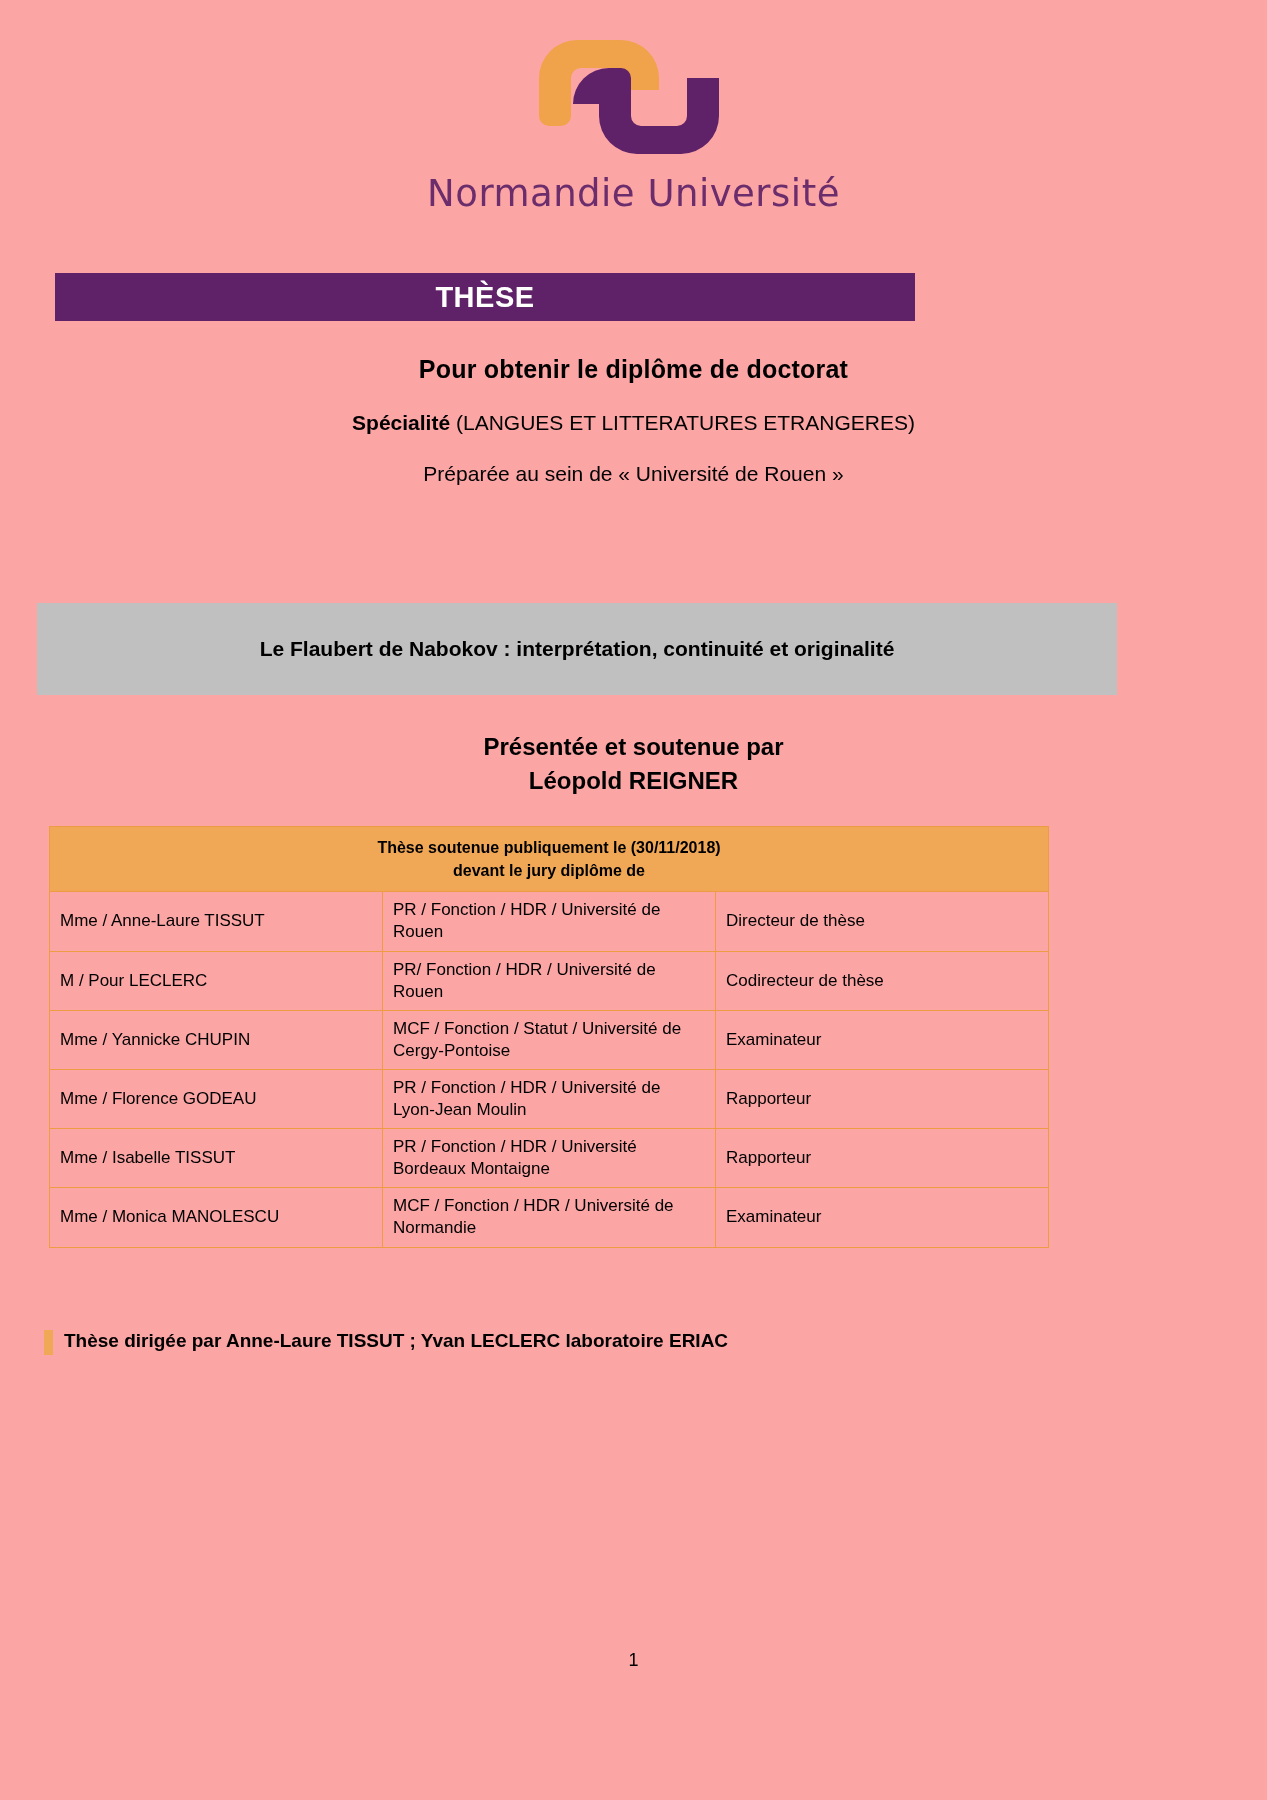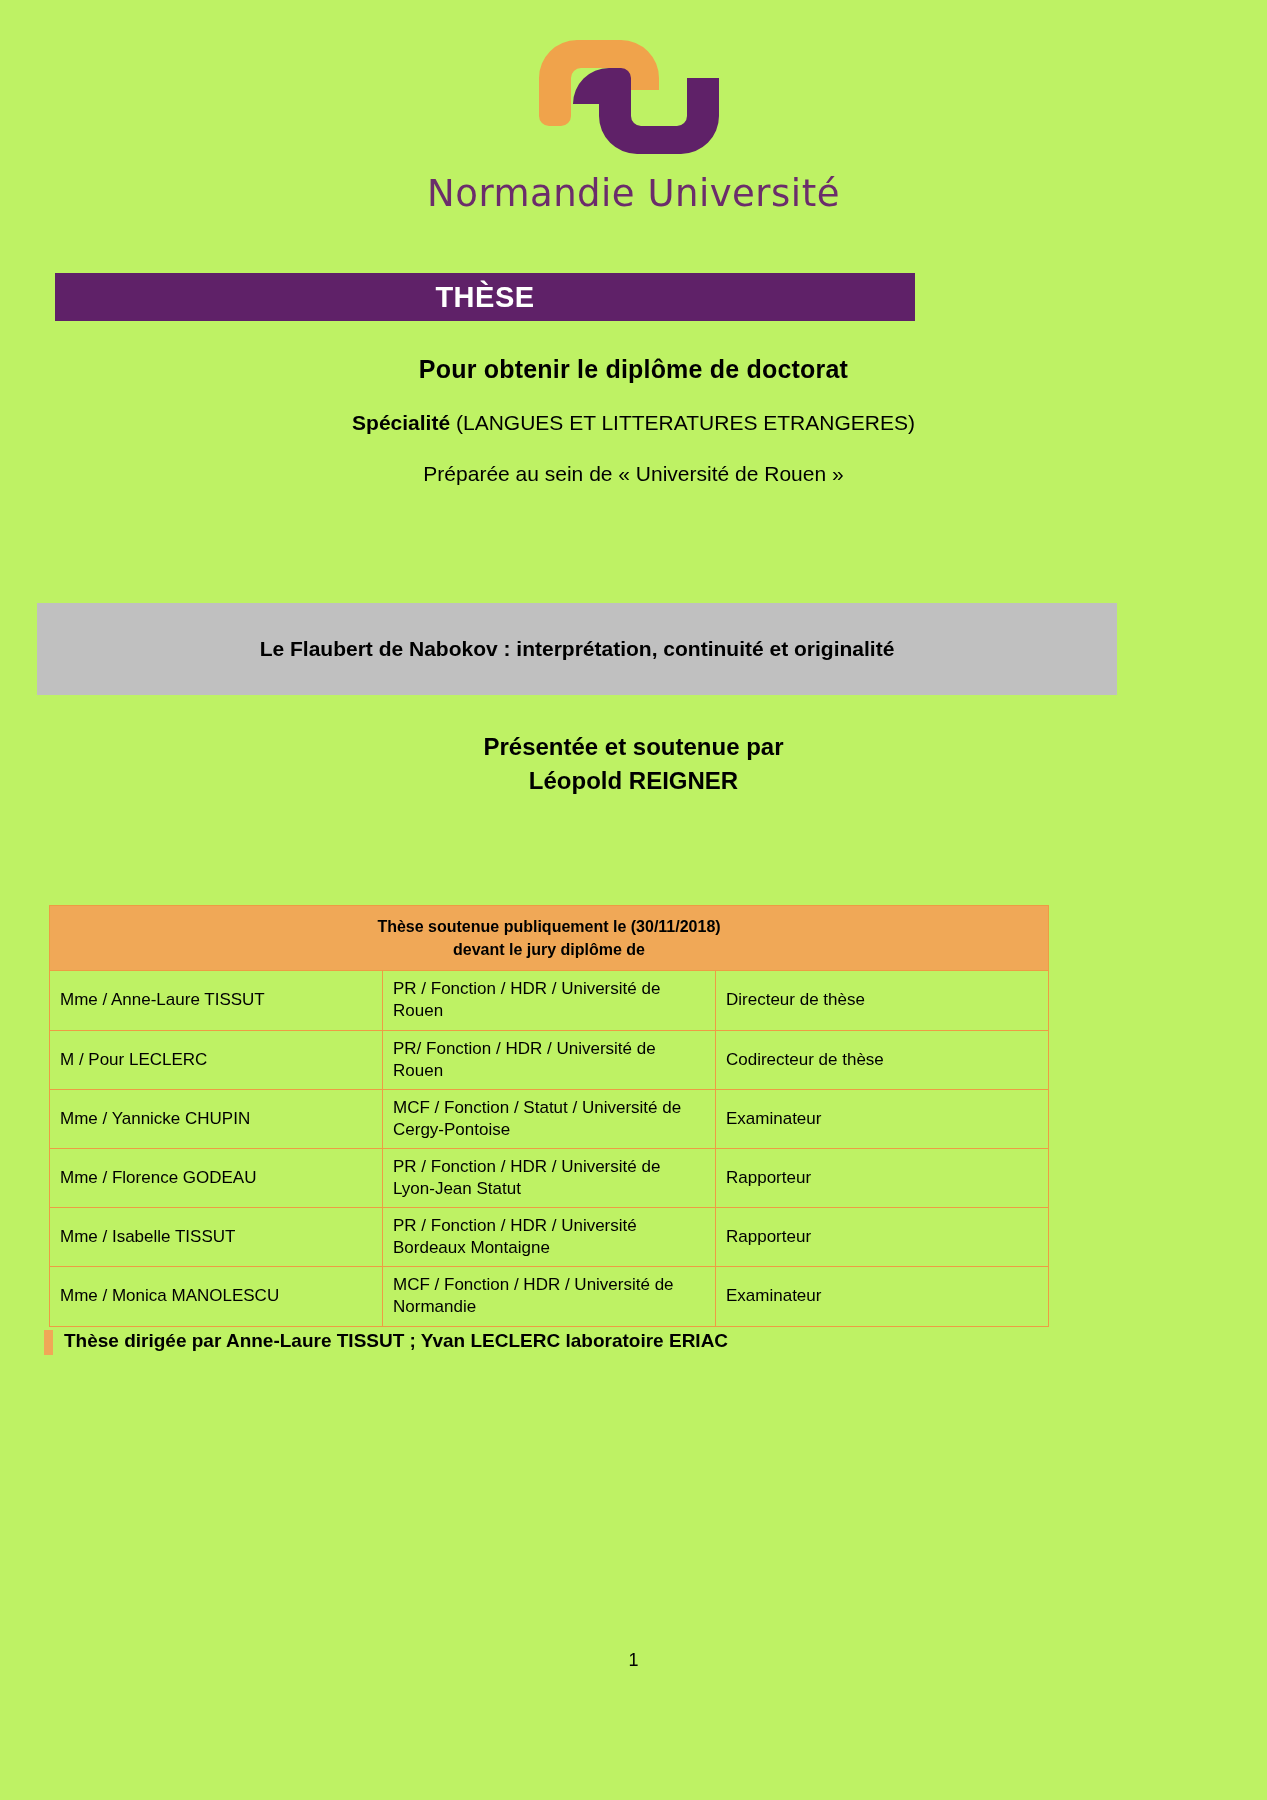--- a/index.html
+++ b/index.html
@@ -9,21 +9,21 @@
   }
   body {
     font-family: "Liberation Sans", sans-serif;
     color: #000000;
   }
   .page {
     position: relative;
     width: 1267px;
     height: 1800px;
     margin: 0 auto;
-    background: #bef264;
+    background: #fca5a5;
     overflow: hidden;
   }
 
   
   .nu-logo-wrap {
     position: absolute;
     left: 0; right: 0;
     top: 26px;
     text-align: center;
   }
@@ -111,21 +111,21 @@
     text-align: center;
     font-size: 24px;
     font-weight: bold;
     line-height: 1.42;
   }
 
   
   .jury-table {
     position: absolute;
     left: 49px;
-    top: 905px;
+    top: 826px;
     width: 1000px;
     border-collapse: collapse;
     table-layout: fixed;
   }
   .jury-table td, .jury-table th {
     border: 1px solid #ed9c44;
     vertical-align: middle;
     padding: 7px 10px;
     font-size: 17px;
     font-weight: normal;
@@ -234,21 +234,21 @@
         <td class="col-role">PR/ Fonction / HDR  /  Université de Rouen</td>
         <td class="col-status">Codirecteur de thèse</td>
       </tr>
       <tr>
         <td class="col-name">Mme / Yannicke CHUPIN</td>
         <td class="col-role">MCF / Fonction / Statut / Université de Cergy-Pontoise</td>
         <td class="col-status">Examinateur</td>
       </tr>
       <tr>
         <td class="col-name">Mme / Florence GODEAU</td>
-        <td class="col-role">PR / Fonction /  HDR  / Université de Lyon-Jean Statut</td>
+        <td class="col-role">PR / Fonction /  HDR  / Université de Lyon-Jean Moulin</td>
         <td class="col-status">Rapporteur</td>
       </tr>
       <tr>
         <td class="col-name">Mme / Isabelle TISSUT</td>
         <td class="col-role">PR / Fonction / HDR / Université  Bordeaux Montaigne</td>
         <td class="col-status">Rapporteur</td>
       </tr>
       <tr>
         <td class="col-name">Mme / Monica MANOLESCU</td>
         <td class="col-role">MCF / Fonction / HDR / Université de Normandie</td>

